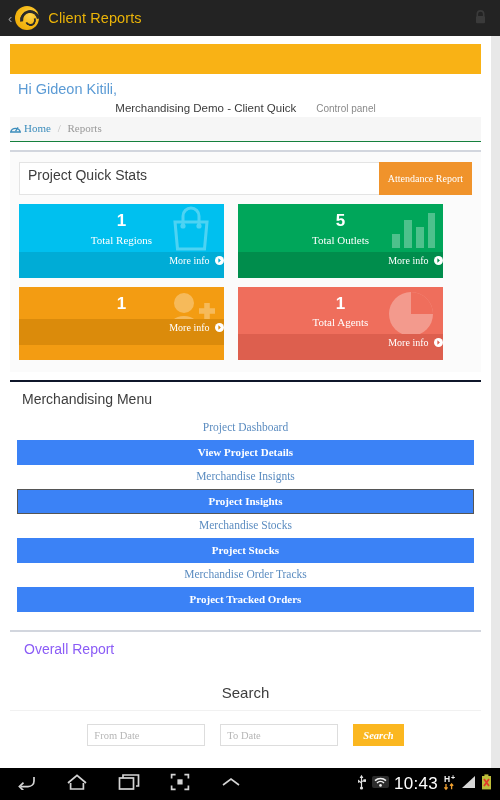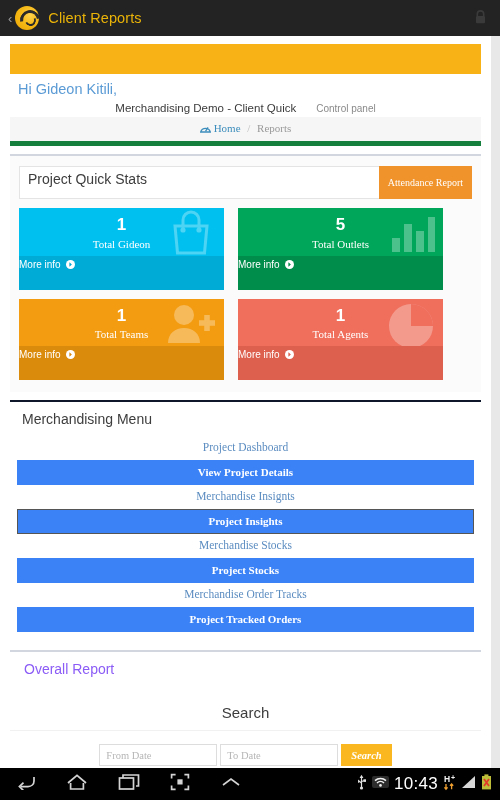--- a/index.html
+++ b/index.html
@@ -60,23 +60,23 @@
     color: #5b9bd5; font-size: 14.5px; padding: 7px 0 4px 18px;
   }
 
   .content-head { background: #ffffff; padding: 0 10px; }
   .ctrl-title {
     text-align: center; font-size: 11.5px; color: #3b3b3b;
     font-family: "Liberation Sans", sans-serif; padding-top: 1px;
   }
   .ctrl-title small { font-size: 10px; color: #8a8a8a; margin-left: 20px; }
   .breadcrumb {
-    background: #f6f6f6; text-align: center; padding: 5px 0 6px;
+    background: #f6f6f6; padding: 5px 0 6px;
     font-size: 11px; font-family: "Liberation Serif", serif;
-    border-bottom: 5px solid #15803d; margin-top: 3px;
+    border-bottom: 1px solid #15803d; margin-top: 3px;
   }
   .breadcrumb a { color: #3c8dbc; text-decoration: none; }
   .breadcrumb .sep { color: #bbb; margin: 0 4px; }
   .breadcrumb .cur { color: #9a9a9a; }
   .bc-icon { display: inline-block; vertical-align: -1px; margin-right: 3px; }
 
   .body-wrap { background: #ffffff; padding: 8px 10px 0 10px; }
 
   
   .box {
@@ -102,22 +102,22 @@
   .card {
     width: 205px; position: relative; overflow: hidden; color: #fff;
     cursor: pointer;
   }
   .card-inner { padding: 8px 0 6px; text-align: center; position: relative; z-index: 2; }
   .card-num { font-size: 17px; font-weight: bold; line-height: 1.1; }
   .card-lbl {
     font-size: 11px; font-family: "Liberation Serif", serif; margin-top: 3px;
   }
   .card-foot {
-    text-align: left; font-size: 10px; padding: 3px 0 20px;
-    font-family: Liberation Sans, sans-serif; position: relative; z-index: 2;
+    text-align: right; font-size: 10px; padding: 3px 0 12px;
+    font-family: Liberation Serif, serif; position: relative; z-index: 2;
   }
   .card-foot .arr {
     display: inline-block; width: 9px; height: 9px; border-radius: 50%;
     background: #fff; position: relative; vertical-align: -1px; margin-left: 3px;
   }
   .card-foot .arr:after {
     content: ""; position: absolute; left: 3px; top: 2.5px;
     border-left: 3.5px solid transparent; border-top: 2px solid transparent;
     border-bottom: 2px solid transparent;
   }
@@ -152,21 +152,21 @@
     background: #fff; border-top: 2px solid #d2d6de;
     padding: 9px 0 0 0;
   }
   .report-title { font-size: 14px; color: #8b5cf6; padding: 0 0 0 14px; }
   .report-search-h {
     text-align: center; font-size: 15px; color: #3d3d3d;
     padding: 27px 0 9px; border-bottom: 1px solid #f1f1f1;
   }
   .search-row {
     display: flex; justify-content: center; align-items: flex-end;
-    gap: 3px; padding: 13px 0 0;
+    gap: 15px; padding: 13px 0 0;
   }
   .date-field {
     width: 118px; height: 22px; border: 1px solid #ddd; background: #fff;
     font-family: "Liberation Serif", serif; font-size: 10.5px;
     color: #666; padding: 0 6px;
   }
   .date-field::placeholder { color: #b6b6b6; }
   .search-btn {
     background: #fbb720; color: #fff; border: 0; cursor: pointer;
     font-family: "Liberation Serif", serif; font-style: italic;
@@ -241,21 +241,21 @@
               <span class="card-ico">
                 <svg width="52" height="46" viewBox="0 0 52 46">
                   <path d="M10 16h32l-2.5 27h-27z" fill="none" stroke="#fff" stroke-width="3"></path>
                   <path d="M18 19V10a8 8 0 0 1 16 0v9" fill="none" stroke="#fff" stroke-width="3"></path>
                   <circle cx="18" cy="20" r="2.6" fill="#fff"></circle>
                   <circle cx="34" cy="20" r="2.6" fill="#fff"></circle>
                 </svg>
               </span>
               <div class="card-inner">
                 <div class="card-num">1</div>
-                <div class="card-lbl">Total Gideon</div>
+                <div class="card-lbl">Total Regions</div>
               </div>
               <div class="card-foot">
                 <span>More info</span>
                 <span class="arr">
                   <svg width="9" height="9" viewBox="0 0 9 9" style="position:absolute;left:0;top:0">
                     <path d="M3.4 2.3 5.9 4.5 3.4 6.7z" fill="#00acd6"></path>
                   </svg>
                 </span>
               </div>
             </div>
@@ -286,21 +286,20 @@
             <div class="card c-orange">
               <span class="card-ico">
                 <svg width="52" height="44" viewBox="0 0 52 44">
                   <circle cx="19" cy="14" r="10" fill="#fff"></circle>
                   <path d="M3 42c0-9.5 7.2-15 16-15s16 5.5 16 15z" fill="#fff"></path>
                   <path d="M42 14v16M34 22h16" stroke="#fff" stroke-width="5.5"></path>
                 </svg>
               </span>
               <div class="card-inner">
                 <div class="card-num">1</div>
-                <div class="card-lbl">Total Teams</div>
               </div>
               <div class="card-foot">
                 <span>More info</span>
                 <span class="arr">
                   <svg width="9" height="9" viewBox="0 0 9 9" style="position:absolute;left:0;top:0">
                     <path d="M3.4 2.3 5.9 4.5 3.4 6.7z" fill="#db8b0b"></path>
                   </svg>
                 </span>
               </div>
             </div>

